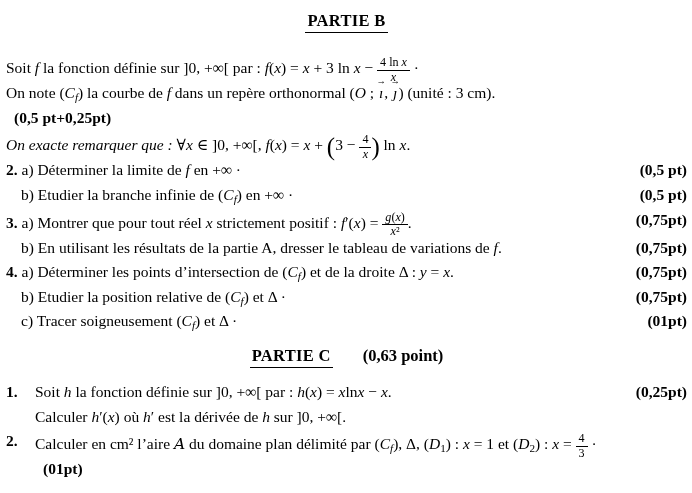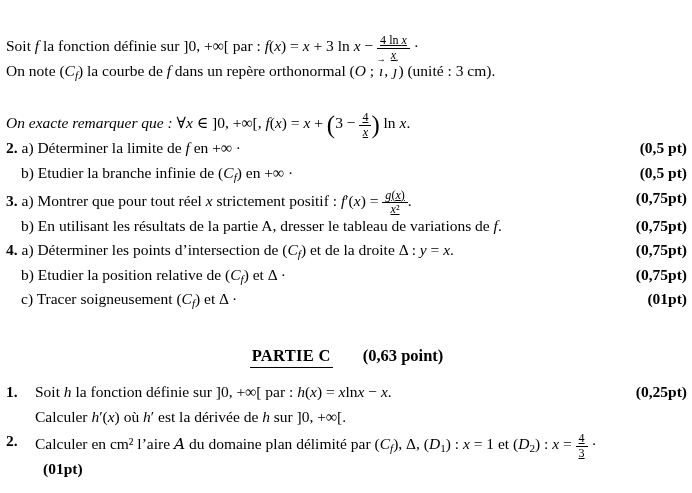--- a/index.html
+++ b/index.html
@@ -7,56 +7,58 @@
     width:692px;height:493px;overflow:hidden;
     background:#ffffff;color:#000000;
     font-family:"Liberation Serif","DejaVu Serif",serif;
     font-size:15.5px;
   }
   .page{padding:9px 5px 0 6px;}
   .part-header{
     display:flex;justify-content:center;align-items:baseline;gap:30px;
     font-weight:bold;font-size:16.5px;margin:2px 0 23px 0;
   }
-  .part-header.second{margin:31px 0 15px 0;}
+  .part-header.second{margin:9px 0 15px 0;}
   .part-title{border-bottom:1.6px solid #000;padding:0 2px 1px 2px;letter-spacing:0.3px;}
   .body-lines{}
   .line{display:flex;align-items:flex-start;min-height:24.6px;margin:0;}
   .line .content{flex:1 1 auto;}
   .line .pts{flex:0 0 auto;font-weight:bold;white-space:nowrap;margin-left:8px;}
   .ind1 .content{padding-left:15px;}
   .marker{flex:0 0 auto;display:inline-block;width:29px;font-weight:bold;}
   .it{font-style:italic;}
   .bold{font-weight:bold;}
   .cal{font-style:italic;font-family:"DejaVu Serif",serif;}
-  .frac{display:inline-block;vertical-align:-0.62em;text-align:center;font-size:78%;line-height:1.12;text-decoration:underline;}
+  .frac{display:inline-block;vertical-align:-0.62em;text-align:center;font-size:78%;line-height:1.12;}
   .frac .num{display:block;padding:0 3px;}
   .frac .den{display:block;border-top:1px solid #000;padding:0 3px;}
   .ssub{font-size:72%;vertical-align:-0.25em;line-height:0;}
   .ssup{font-size:72%;vertical-align:0.45em;line-height:0;}
   .bigp{font-size:160%;line-height:0;vertical-align:-0.2em;}
   .vec{position:relative;display:inline-block;font-style:italic;padding:0 1px;}
   .vec .arr{position:absolute;top:-0.72em;left:50%;transform:translateX(-50%);font-size:60%;font-style:normal;line-height:1;}
 </style>
 </head>
 <body>
 
 <div class="page">
 
   <div class="part-header">
+    <span class="part-title">PARTIE B</span>
   </div>
 
   <div class="body-lines" id="part-b-lines">
       <span class="line">
         <span class="content">Soit <span class="it">f</span> la fonction définie sur ]0, +∞[ par : <span class="it">f</span>(<span class="it">x</span>) = <span class="it">x</span> + 3 ln <span class="it">x</span> − <span class="frac"><span class="num">4 ln <span class="it">x</span></span><span class="den"><span class="it">x</span></span></span> ·</span>
       </span>
       <span class="line">
         <span class="content">On note (<span class="it">C</span><span class="ssub"><span class="it">f</span></span>) la courbe de <span class="it">f</span> dans un repère orthonormal (<span class="it">O</span> ; <span class="vec"><span class="arr">→</span><span>ı</span></span>, <span class="vec"><span class="arr">→</span><span>ȷ</span></span>) (unité : 3 cm).</span>
       </span>
       <span class="line">
+        <span class="pts">(0,5 pt+0,25pt)</span>
       </span>
       <span class="line">
         <span class="content"><span class="it">On exacte remarquer que : </span>∀<span class="it">x</span> ∈ ]0, +∞[,  <span class="it">f</span>(<span class="it">x</span>) = <span class="it">x</span> + <span class="bigp">(</span>3 − <span class="frac"><span class="num">4</span><span class="den"><span class="it">x</span></span></span><span class="bigp">)</span> ln <span class="it">x</span>.</span>
       </span>
       <span class="line">
         <span class="content"><span class="bold">2.</span> a) Déterminer la limite de <span class="it">f</span> en +∞ ·</span>
         <span class="pts">(0,5 pt)</span>
       </span>
       <span class="line ind1">
         <span class="content">b) Etudier la branche infinie de (<span class="it">C</span><span class="ssub"><span class="it">f</span></span>) en +∞ ·</span>

